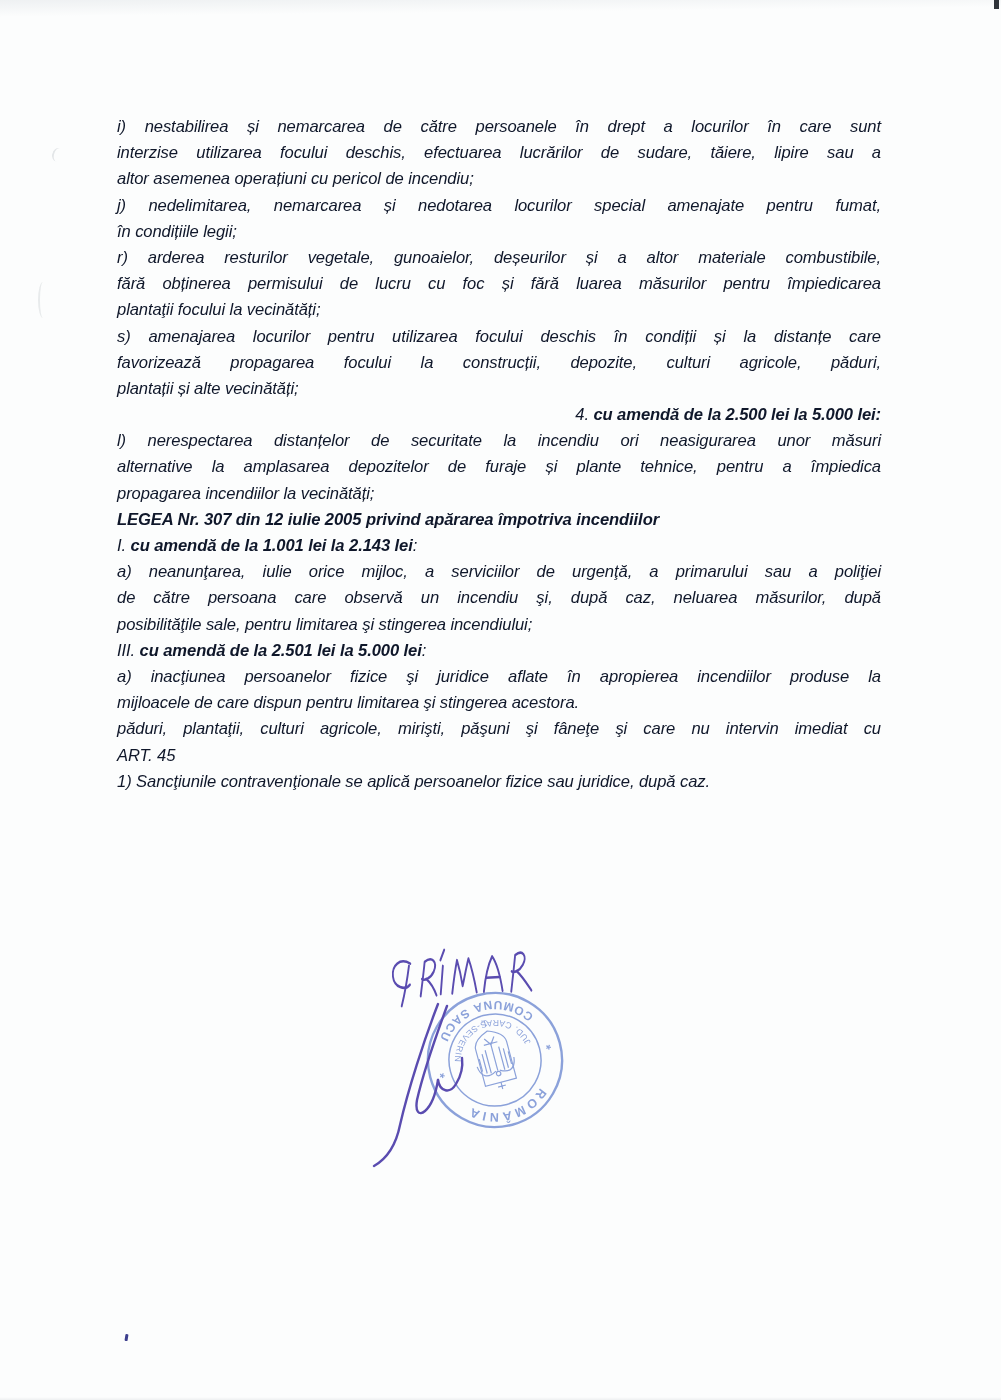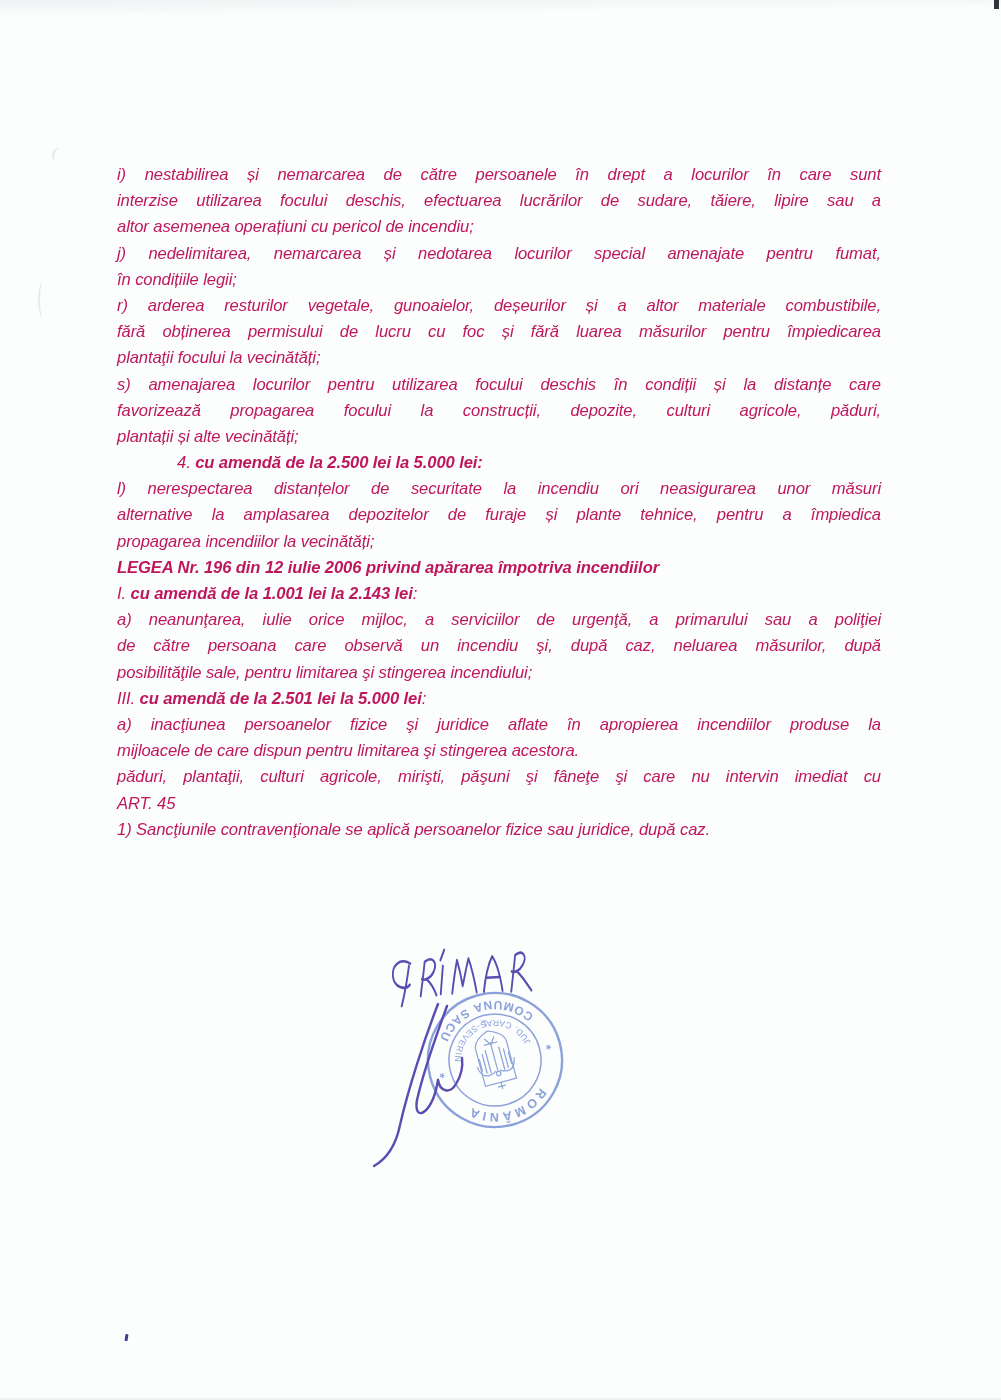--- a/index.html
+++ b/index.html
@@ -16,22 +16,22 @@
   }
   .speck-tr{position:absolute;top:0;right:2px;width:5px;height:9px;background:#30343a;}
   .smudge-a{position:absolute;left:52px;top:148px;width:10px;height:14px;border-left:2px solid #e3e6e8;border-radius:50%;transform:rotate(14deg);}
   .smudge-b{position:absolute;left:38px;top:282px;width:8px;height:36px;border-left:2px solid #e8ebec;border-radius:50%;}
   .mark-bottom{position:absolute;left:125px;top:1334px;width:2.5px;height:7px;background:#3d3f8e;transform:rotate(9deg);border-radius:1px;}
   .scan-bottom{position:absolute;left:0;bottom:0;width:100%;height:3px;background:linear-gradient(to bottom,#fcfdfd,#eef0f1);}
 
   
   .text-block{
     position:absolute;left:117px;top:114px;width:764px;
-    color:#be185d;
-    font-size:16.6px;font-style:italic;letter-spacing:-0.1px;margin-top:48px;
+    color:#0f172a;
+    font-size:16.6px;font-style:italic;letter-spacing:-0.1px;
   }
   .line{height:26.2px;line-height:26.2px;white-space:nowrap;}
   .line.fill{text-align:justify;text-align-last:justify;white-space:normal;}
   .line b{font-weight:bold;}
 
   .ink-layer{position:absolute;left:0;top:0;}
 </style>
 </head>
 <body>
 
@@ -49,25 +49,25 @@
       <div class="line fill">interzise utilizarea focului deschis, efectuarea lucrărilor de sudare, tăiere, lipire sau a</div>
       <div class="line">altor asemenea operațiuni cu pericol de incendiu;</div>
       <div class="line fill">j) nedelimitarea, nemarcarea și nedotarea locurilor special amenajate pentru fumat,</div>
       <div class="line">în condițiile legii;</div>
       <div class="line fill">r) arderea resturilor vegetale, gunoaielor, deșeurilor și a altor materiale combustibile,</div>
       <div class="line fill">fără obținerea permisului de lucru cu foc și fără luarea măsurilor pentru împiedicarea</div>
       <div class="line">plantaţii focului la vecinătăți;</div>
       <div class="line fill">s) amenajarea locurilor pentru utilizarea focului deschis în condiții și la distanțe care</div>
       <div class="line fill">favorizează propagarea focului la construcții, depozite, culturi agricole, păduri,</div>
       <div class="line">plantații și alte vecinătăți;</div>
-      <div class="line" style="padding-left: 60px;">4. <b>cu amendă de la 2.500 lei la 5.000 lei:</b></div>
+      <div class="line" style="padding-left: 60px; text-align: right;">4. <b>cu amendă de la 2.500 lei la 5.000 lei:</b></div>
       <div class="line fill">l) nerespectarea distanțelor de securitate la incendiu ori neasigurarea unor măsuri</div>
       <div class="line fill">alternative la amplasarea depozitelor de furaje și plante tehnice, pentru a împiedica</div>
       <div class="line">propagarea incendiilor la vecinătăți;</div>
-      <div class="line"><b>LEGEA Nr. 196 din 12 iulie 2006 privind apărarea împotriva incendiilor</b></div>
+      <div class="line"><b>LEGEA Nr. 307 din 12 iulie 2005 privind apărarea împotriva incendiilor</b></div>
       <div class="line">I. <b>cu amendă de la 1.001 lei la 2.143 lei</b>:</div>
       <div class="line fill">a) neanunţarea, iulie orice mijloc, a serviciilor de urgenţă, a primarului sau a poliţiei</div>
       <div class="line fill">de către persoana care observă un incendiu şi, după caz, neluarea măsurilor, după</div>
       <div class="line">posibilităţile sale, pentru limitarea şi stingerea incendiului;</div>
       <div class="line">III. <b>cu amendă de la 2.501 lei la 5.000 lei</b>:</div>
       <div class="line fill">a) inacţiunea persoanelor fizice şi juridice aflate în apropierea incendiilor produse la</div>
       <div class="line">mijloacele de care dispun pentru limitarea şi stingerea acestora.</div>
       <div class="line fill">păduri, plantaţii, culturi agricole, mirişti, păşuni şi fâneţe şi care nu intervin imediat cu</div>
       <div class="line">ART. 45</div>
       <div class="line">1) Sancţiunile contravenţionale se aplică persoanelor fizice sau juridice, după caz.</div>

